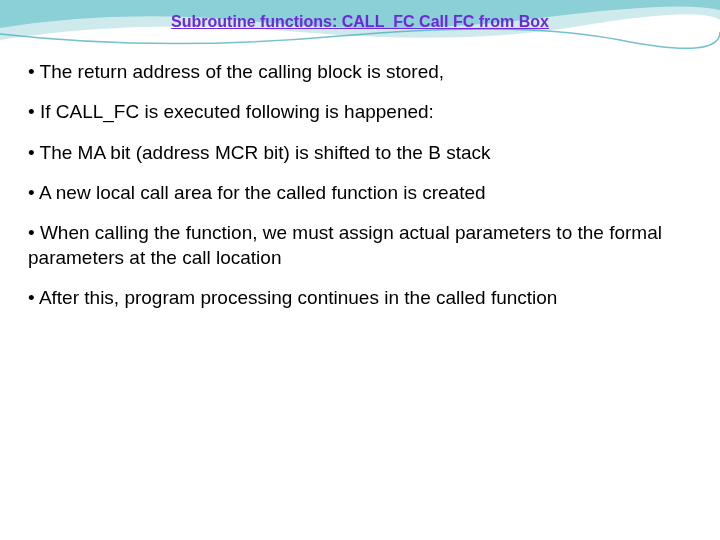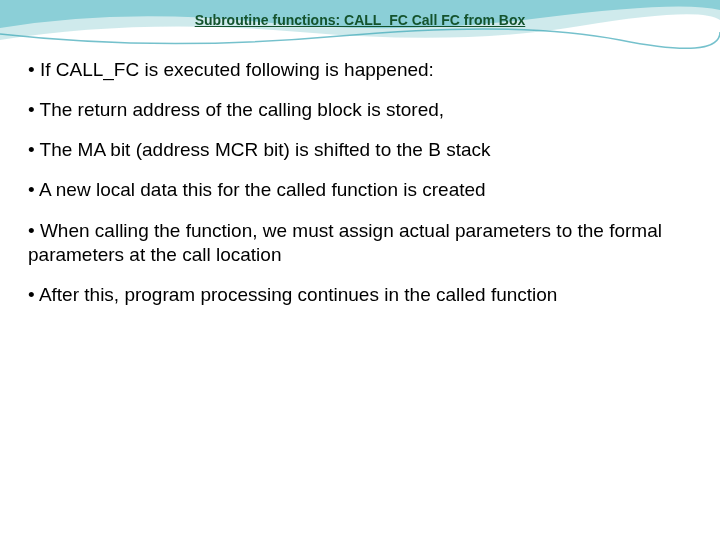--- a/index.html
+++ b/index.html
@@ -16,23 +16,23 @@
     z-index: 0;
   }
   .slide {
     position: relative;
     z-index: 1;
     padding: 12px 28px 20px 28px;
     width: 720px;
     height: 540px;
   }
   .title {
-    font-size: 14px;
+    font-size: 16px;
     font-weight: bold;
-    color: #14532d;
+    color: #6d28d9;
     text-align: center;
     padding: 0 40px 12px 40px;
     text-decoration: underline;
     line-height: 1.25;
   }
   .bullet {
     font-size: 19px;
     color: #000;
     line-height: 1.28;
     margin: 16px 0 0 0;
@@ -44,19 +44,19 @@
 <body>
 
 <svg class="wave-bg" viewBox="0 0 720 70" preserveAspectRatio="none">
   <path d="M0,28 Q120,8 260,22 T540,18 T720,10 L720,0 L0,0 Z" fill="#4db8c8" opacity="0.85"></path>
   <path d="M0,40 Q140,18 300,32 T580,26 T720,20 L720,0 L0,0 Z" fill="#a8d8dc" opacity="0.55"></path>
   <path d="M0,34 Q160,52 340,36 T620,40 T720,32" fill="none" stroke="#3aa7b6" stroke-width="1.5" opacity="0.7"></path>
 </svg>
 
 <div class="slide">
   <div class="title">Subroutine functions: CALL_FC Call FC from Box</div>
+  <p class="bullet">• The return address of the calling block is stored,</p>
   <p class="bullet">• If CALL_FC is executed following is happened:</p>
-  <p class="bullet">• The return address of the calling block is stored,</p>
   <p class="bullet">• The MA bit (address MCR bit) is shifted to the B stack</p>
-  <p class="bullet">• A new local data this for the called function is created</p>
+  <p class="bullet">• A new local call area for the called function is created</p>
   <p class="bullet">• When calling the function, we must assign actual parameters to the formal parameters at the call location</p>
   <p class="bullet">• After this, program processing continues in the called function</p>
 </div>
 
 </body></html>

